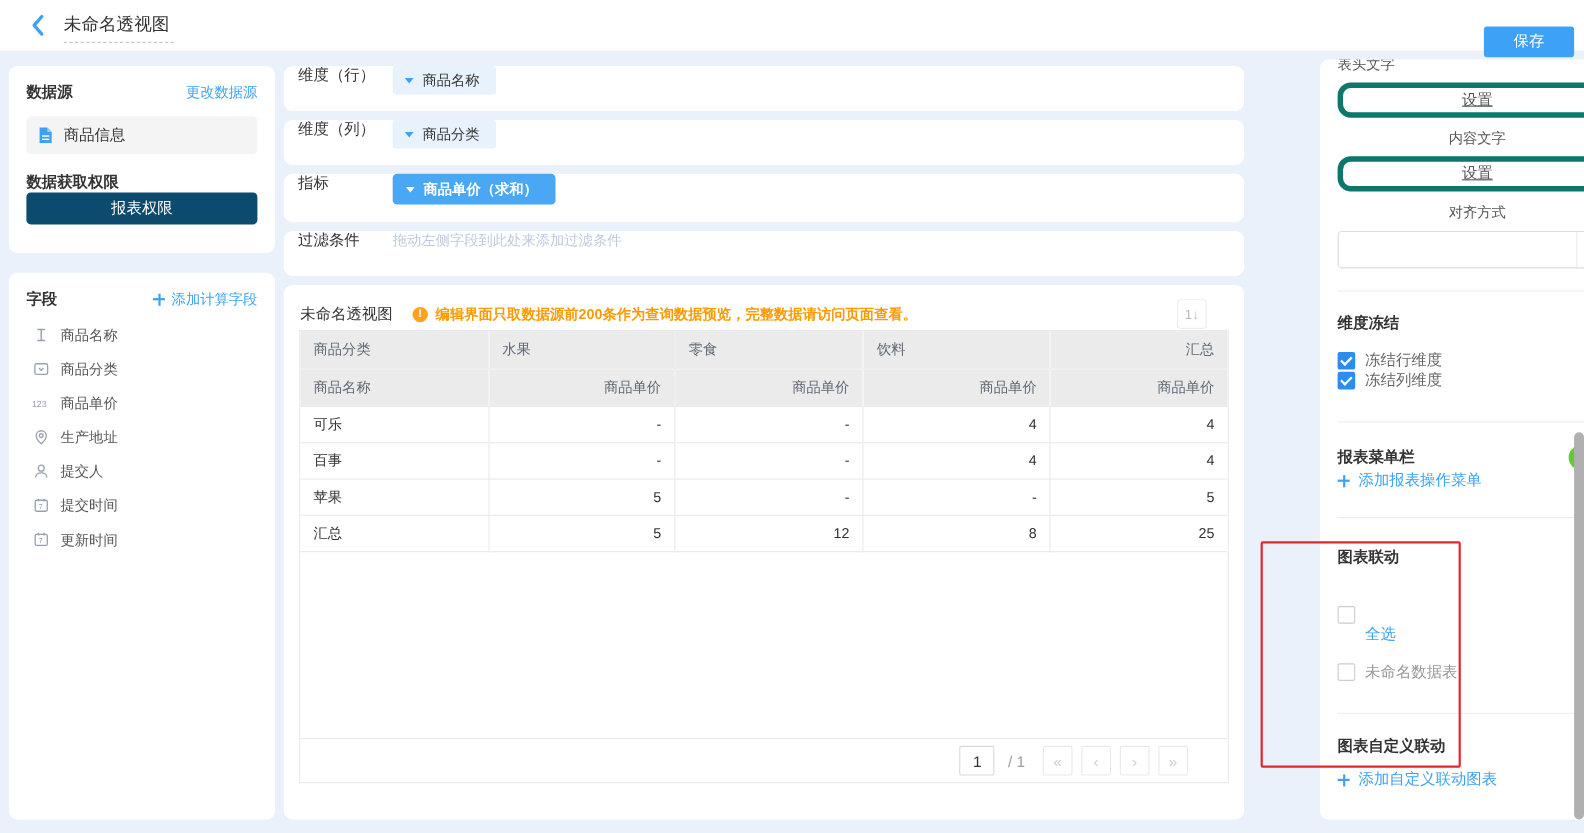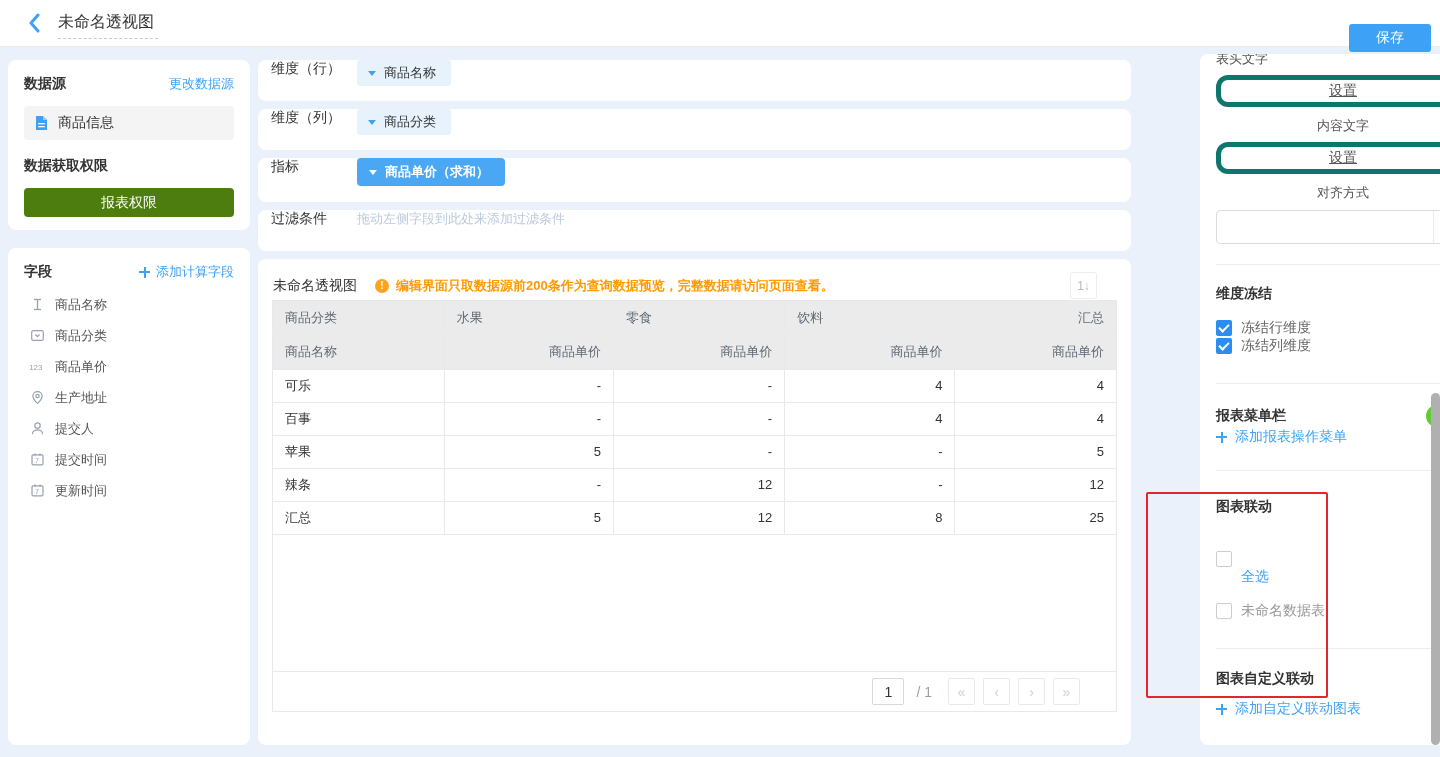--- a/index.html
+++ b/index.html
@@ -24,21 +24,21 @@
   .panel { position:absolute; background:#fff; border-radius:8px; }
 
   .row-between { display:flex; align-items:center; justify-content:space-between; }
   .section-title { font-size:14px; font-weight:bold; color:#333; }
   .link { color:#3DA2F6; font-size:13px; cursor:pointer; }
 
   
   #panel-ds { left:8px; top:60px; width:242px; height:170px; padding:15px 16px; }
   .ds-item { margin-top:13px; height:34px; background:#f4f4f4; border-radius:4px; display:flex; align-items:center; padding:0 10px; gap:9px; font-size:14px; color:#333; cursor:pointer; }
   .perm-title { margin-top:17px; }
-  .perm-btn { margin-top:13px; width:100%; height:29px; background:#4d7c0f; color:#fff; border:none; border-radius:4px; font-size:14px; }
+  .perm-btn { margin-top:0; width:100%; height:29px; background:#0c4a6e; color:#fff; border:none; border-radius:4px; font-size:14px; }
 
   
   #panel-fields { left:8px; top:248px; width:242px; height:497px; padding:15px 16px; }
   .fields-list { margin-top:8px; }
   .field-item { display:flex; align-items:center; gap:10px; height:31px; padding-left:5px; font-size:13px; color:#555; cursor:grab; }
   .field-item .fi { width:16px; height:16px; display:flex; align-items:center; justify-content:center; flex-shrink:0; }
 
   
   .plus-icon { position:relative; display:inline-block; width:11px; height:11px; flex-shrink:0; }
   .plus-icon::before { content:""; position:absolute; left:0; top:4.5px; width:11px; height:2px; background:currentColor; }
@@ -304,27 +304,20 @@
           <td>4</td>
         </tr>
         <tr>
           <td class="rowname">苹果</td>
           <td>5</td>
           <td>-</td>
           <td>-</td>
           <td>5</td>
         </tr>
         <tr>
-          <td class="rowname">辣条</td>
-          <td>-</td>
-          <td>12</td>
-          <td>-</td>
-          <td>12</td>
-        </tr>
-        <tr>
           <td class="rowname">汇总</td>
           <td>5</td>
           <td>12</td>
           <td>8</td>
           <td>25</td>
         </tr>
       </tbody>
     </table>
 
     <div class="pg-bar">

